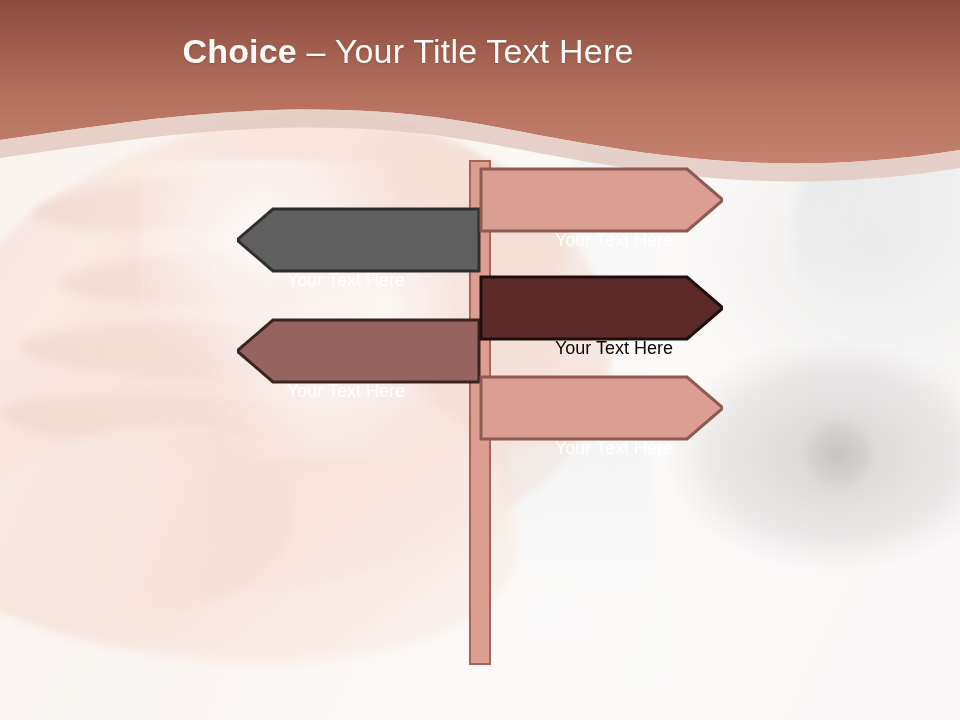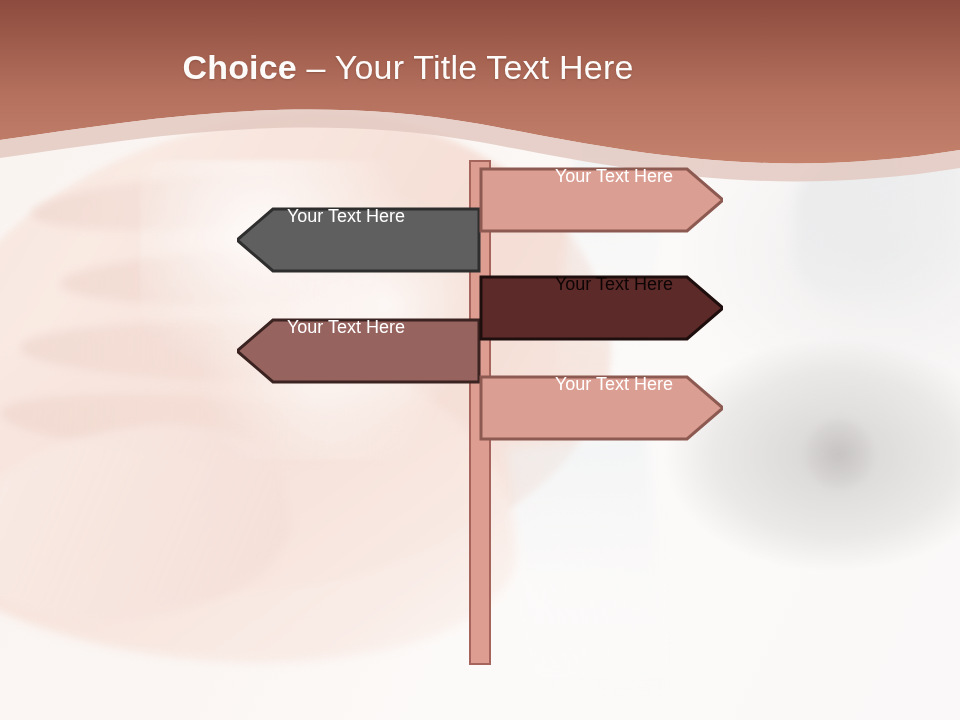--- a/index.html
+++ b/index.html
@@ -51,32 +51,32 @@
     border-radius:40% 20% 50% 30%;filter:blur(6px);}
   .drain{position:absolute;left:805px;top:418px;width:68px;height:72px;border-radius:50%;
     background:radial-gradient(circle,rgba(160,156,154,.75) 0%,rgba(185,181,178,.5) 60%,rgba(255,255,255,0) 80%);
     filter:blur(3px);}
   
   .photo-wash{position:absolute;inset:0;background:rgba(255,255,255,.34);}
 
   
   .header{position:absolute;left:0;top:0;width:960px;height:185px;}
   .header svg{display:block;}
-  .title{position:absolute;left:0;top:48px;width:816px;text-align:center;
+  .title{position:absolute;left:0;top:32px;width:816px;text-align:center;
     font-size:34px;color:#fdfbfa;letter-spacing:.2px;white-space:nowrap;
     text-shadow:0 1px 2px rgba(90,45,35,.35);}
   .title .strong{font-weight:bold;}
   .title .rest{font-weight:normal;}
 
   
   .post{position:absolute;left:469px;top:160px;width:22px;height:505px;
     background:#dd9d91;border:2px solid #a5655c;box-sizing:border-box;}
 
   
-  .sign{position:absolute;height:82px;display:flex;align-items:flex-start;}
+  .sign{position:absolute;height:82px;display:flex;align-items:flex-end;}
   .sign .lbl{position:relative;width:100%;text-align:center;font-size:18px;line-height:1;}
   .sign.left .lbl{padding-right:26px;}
   .sign.right .lbl{padding-left:26px;}
   .shape{position:absolute;inset:0;}
 
   #sign-l1{left:237px;top:207px;width:244px;}
   #sign-l2{left:237px;top:318px;width:244px;}
   #sign-r1{left:479px;top:167px;width:244px;}
   #sign-r2{left:479px;top:275px;width:244px;}
   #sign-r3{left:479px;top:375px;width:244px;}

